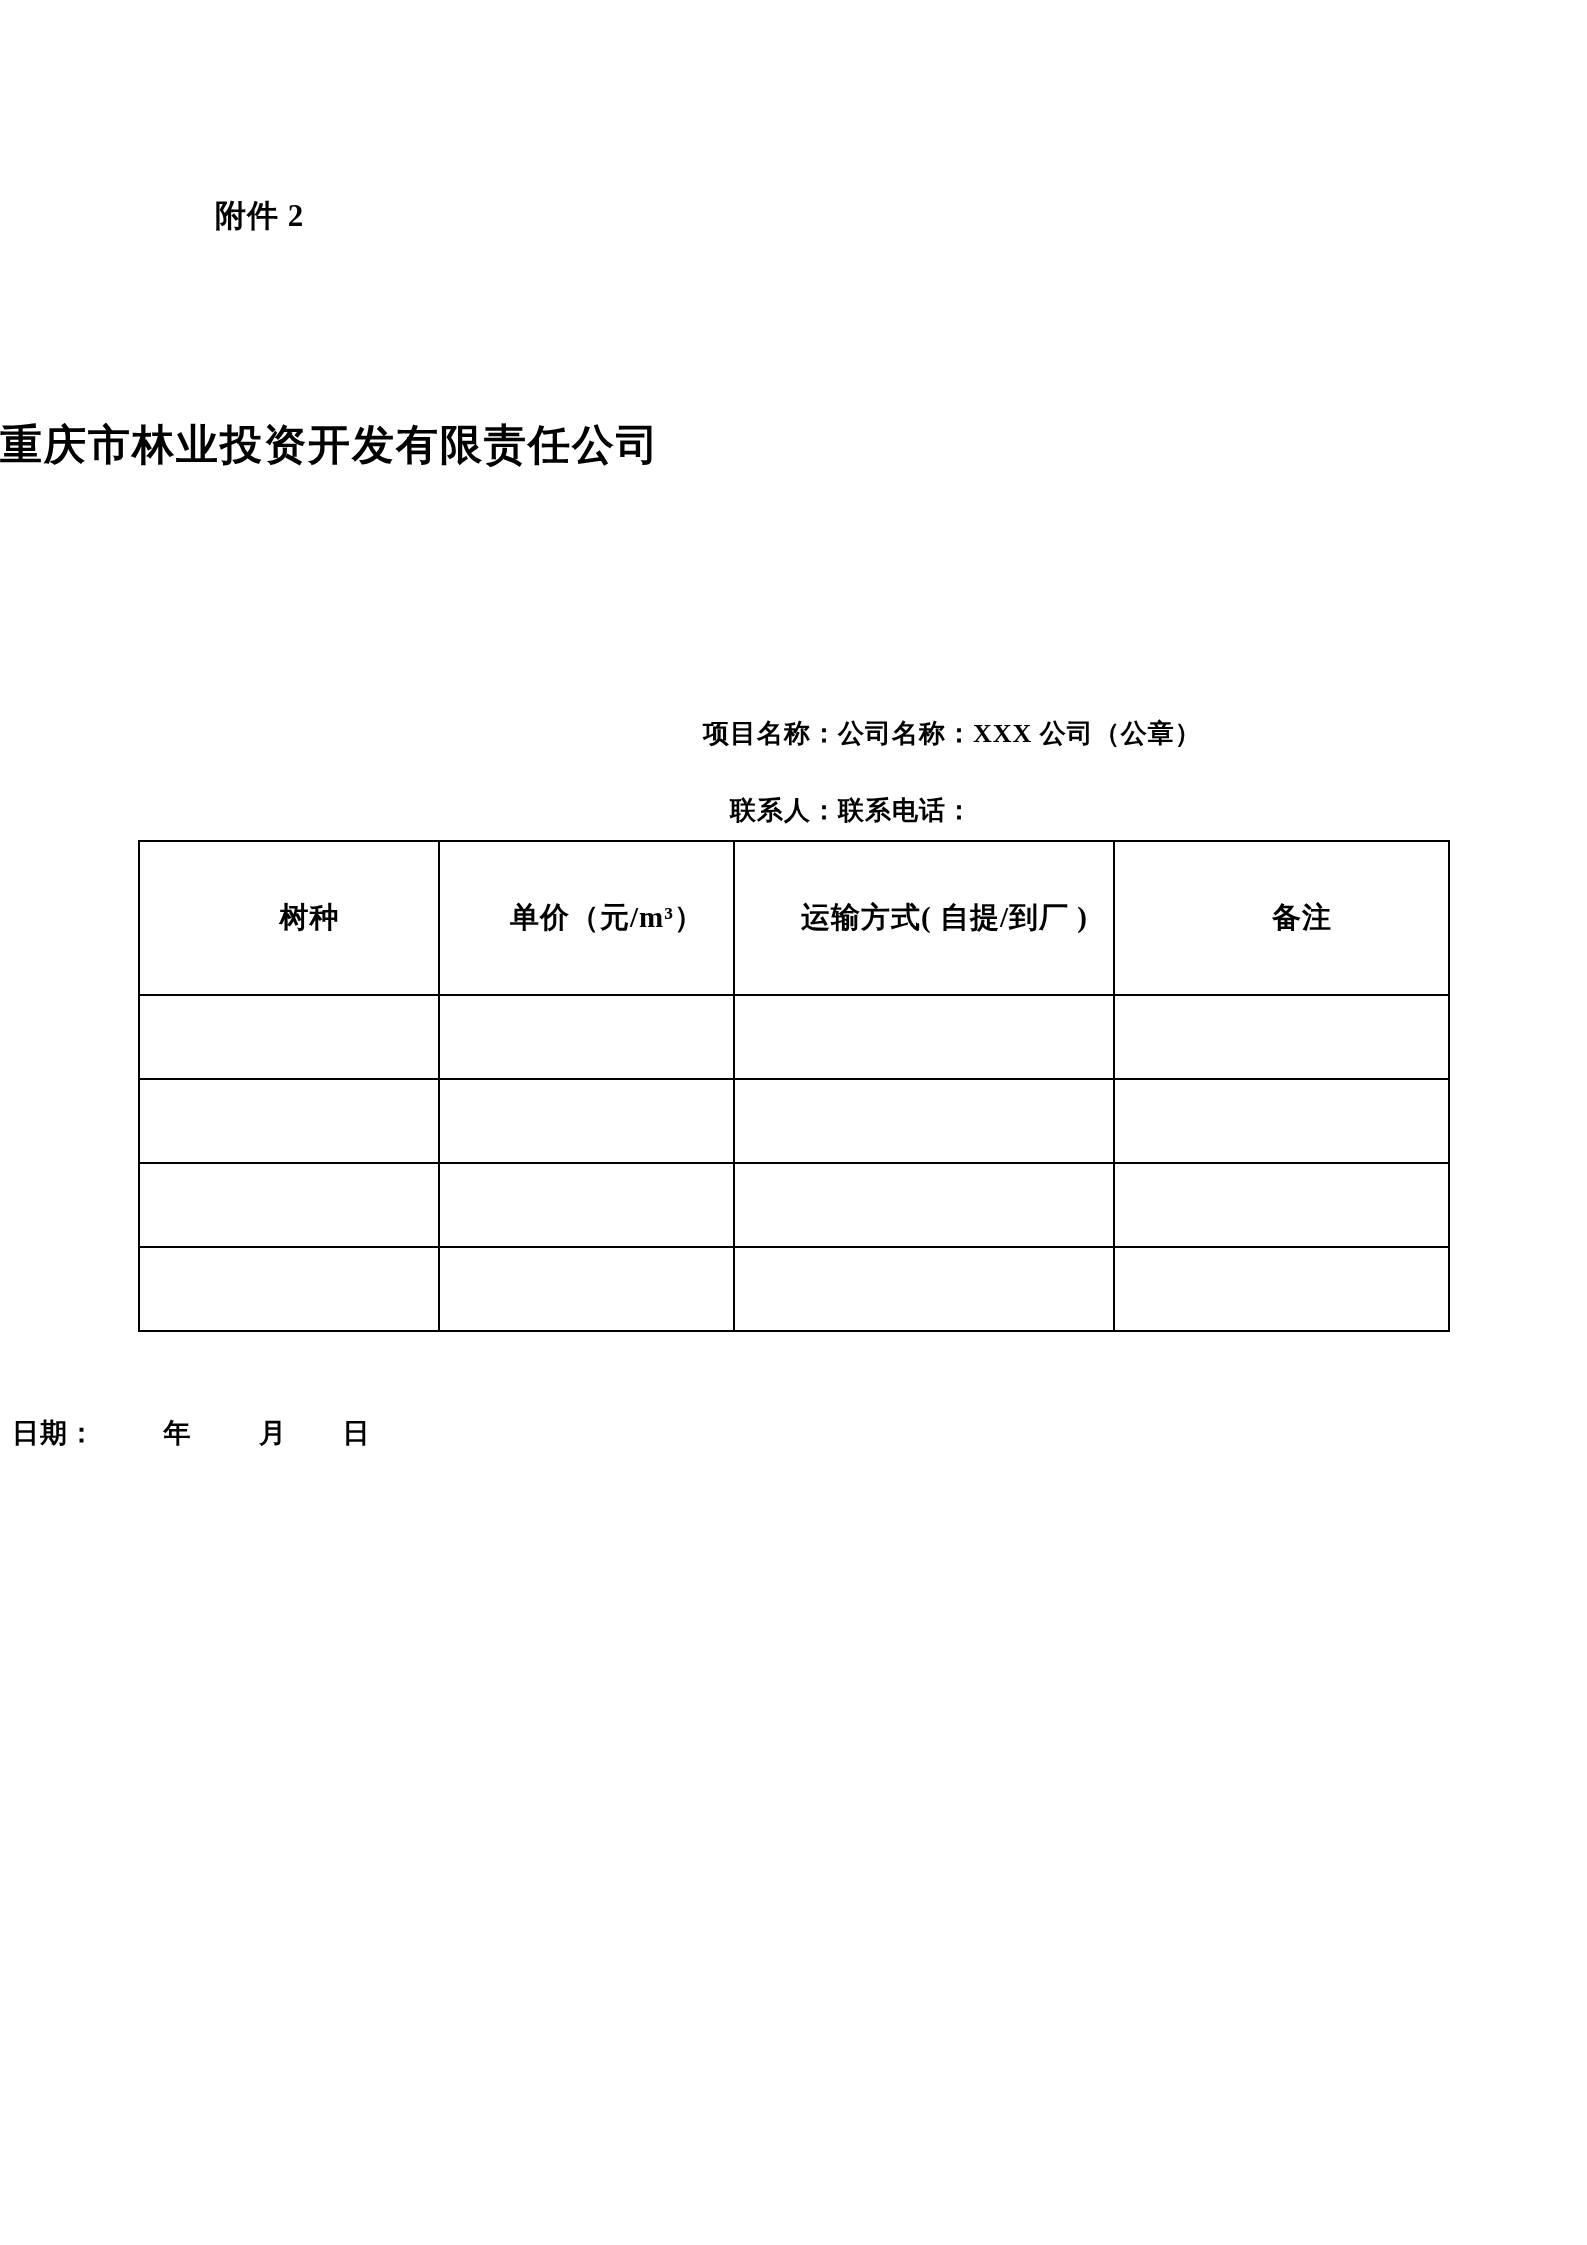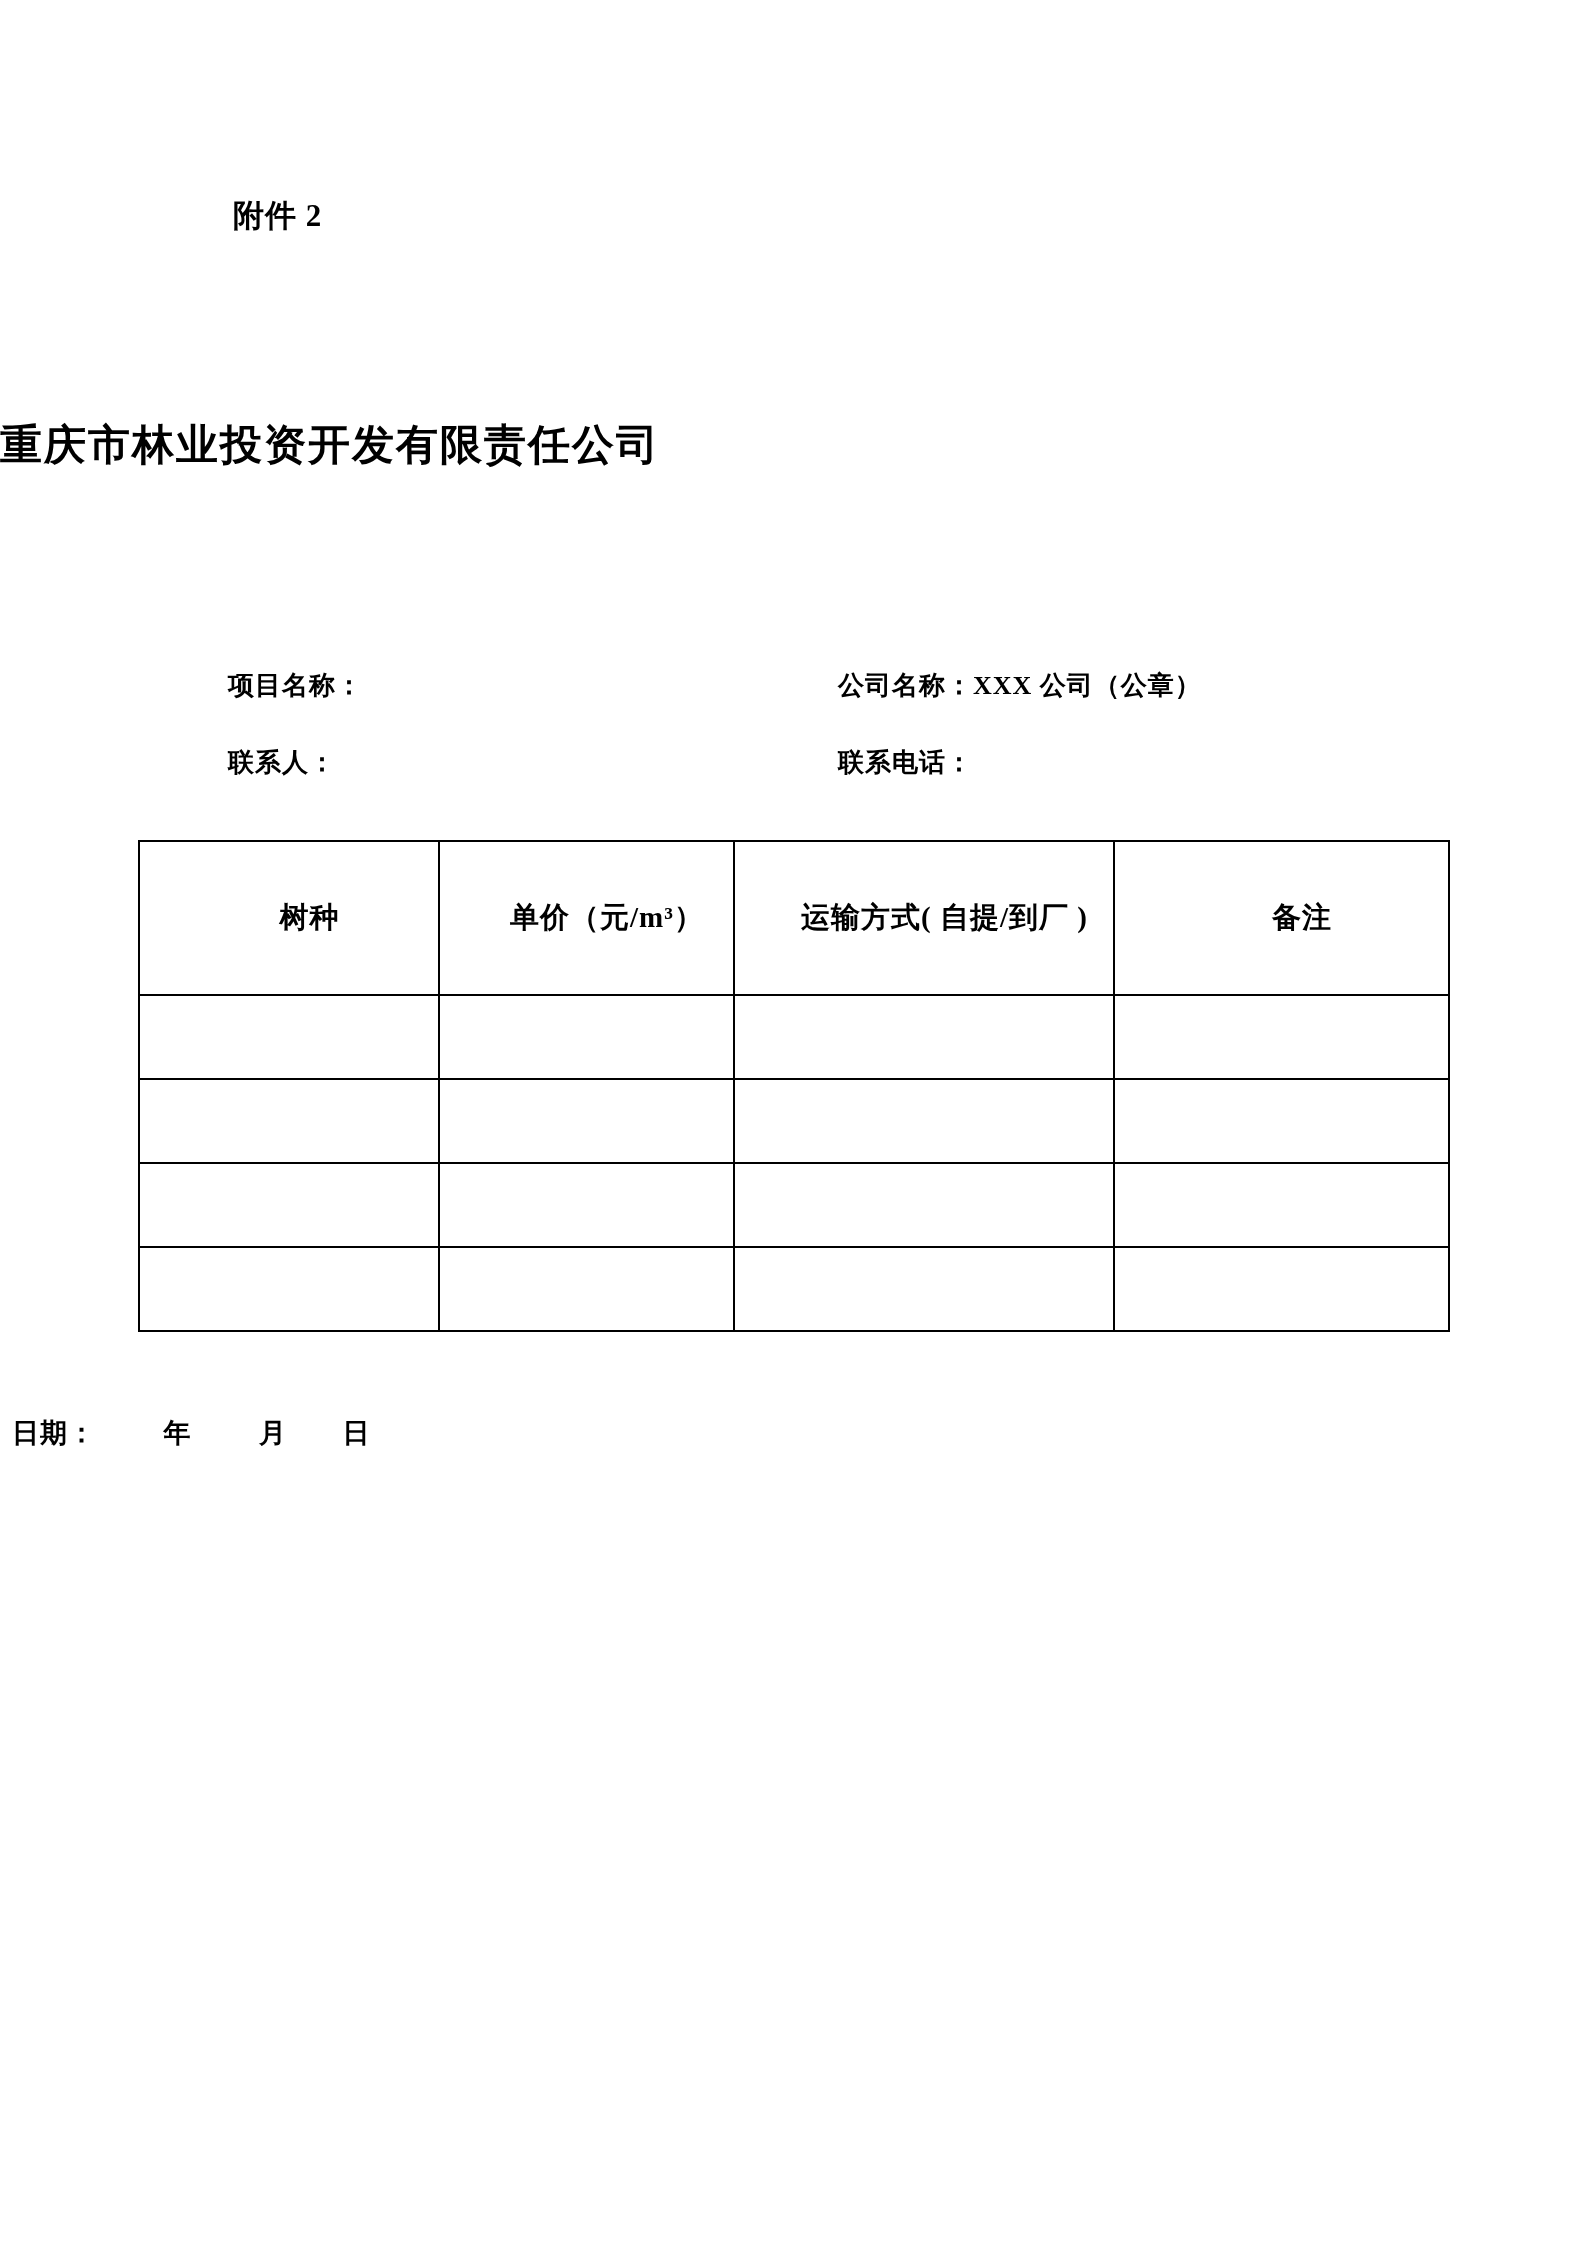--- a/index.html
+++ b/index.html
@@ -22,42 +22,42 @@
     box-sizing: border-box;
     padding: 0;
   }
   .attachment-label {
     position: absolute;
     left: 215px;
     top: 195px;
     font-size: 31px;
     font-weight: bold;
     letter-spacing: 1px;
-    margin-left: 18px;
   }
   .doc-title {
     position: absolute;
     left: 0;
     right: 0;
     top: 415px;
     font-size: 42px;
     font-weight: bold;
     line-height: 1.45;
     letter-spacing: 2px;
   }
   .doc-title .line2 {
     display: block;
   }
   .meta {
     position: absolute;
     left: 228px;
-    top: 668px;
+    top: 716px;
     width: 1160px;
     font-size: 26px;
     font-weight: bold;
+    text-align: right;
   }
   .meta-row {
     display: flex;
     margin-bottom: 42px;
   }
   .meta-left {
     width: 610px;
     letter-spacing: 1px;
   }
   .meta-right {

